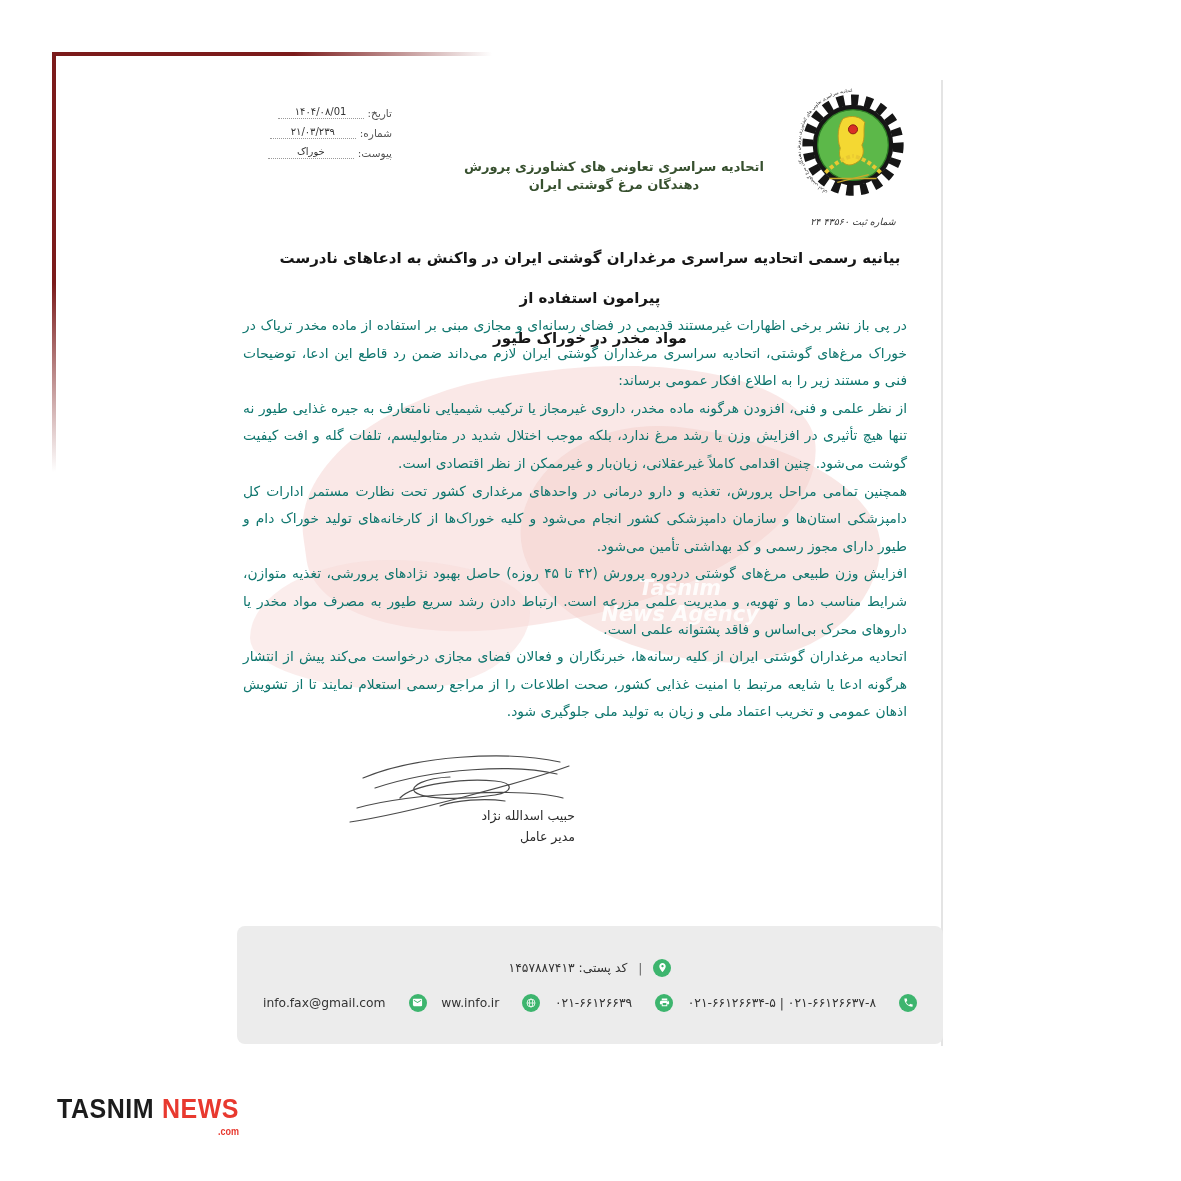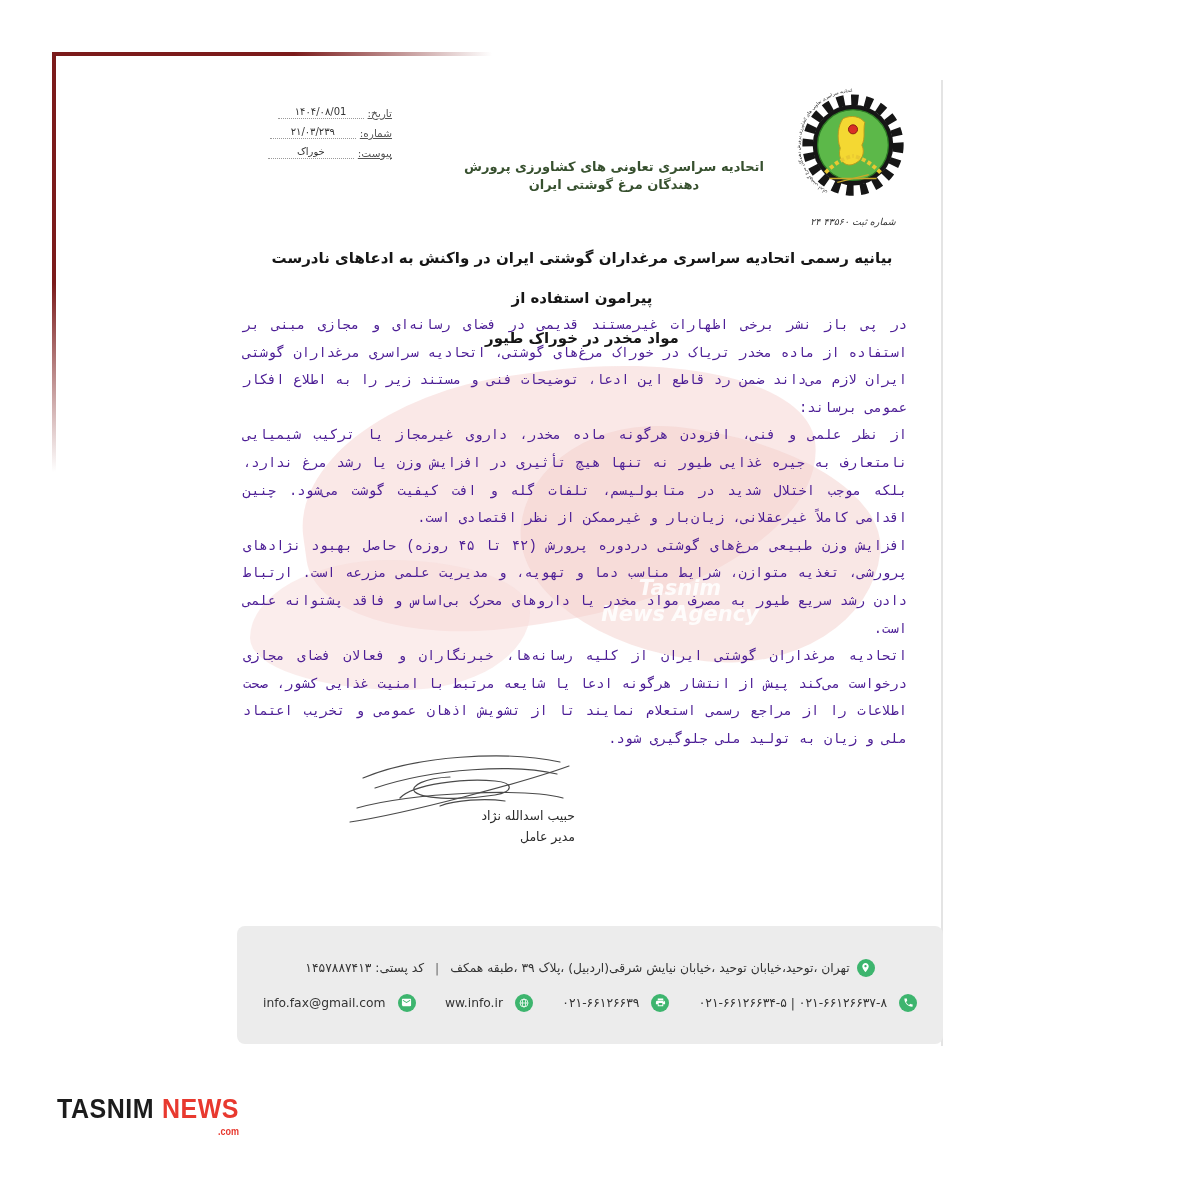--- a/index.html
+++ b/index.html
@@ -10,32 +10,32 @@
   
   .corner-h{position:absolute;left:52px;top:52px;width:440px;height:4px;
     background:linear-gradient(to right,#7b1b1b 0%,#7b1b1b 55%,rgba(123,27,27,0) 100%);}
   .corner-v{position:absolute;left:52px;top:52px;width:4px;height:420px;
     background:linear-gradient(to bottom,#7b1b1b 0%,#7b1b1b 55%,rgba(123,27,27,0) 100%);}
   
   .page-edge{position:absolute;left:941px;top:80px;width:2px;height:966px;background:#e4e4e4;}
   
   .meta{position:absolute;left:252px;top:106px;width:140px;direction:rtl;}
   .meta .row{display:flex;align-items:flex-end;margin-bottom:7px;}
-  .meta .lbl{font-size:10.5px;color:#555;margin-left:4px;white-space:nowrap;text-decoration:underline;}
+  .meta .lbl{font-size:10.5px;color:#555;margin-left:4px;white-space:nowrap;}
   .meta .val{font-size:10px;color:#333;border-bottom:1px dotted #999;
     min-width:78px;text-align:center;padding:0 4px 1px;}
   .union-name{position:absolute;left:448px;top:158px;width:332px;text-align:center;
     direction:rtl;font-size:13px;font-weight:bold;color:#37502f;line-height:1.35;}
   .logo-wrap{position:absolute;left:793px;top:88px;width:120px;text-align:center;}
   .logo-reg{font-size:9.5px;color:#333;direction:rtl;margin-top:2px;font-style:italic;}
   
-  .stmt-title{position:absolute;left:260px;top:238px;width:644px;direction:rtl;text-align:center;
+  .stmt-title{position:absolute;left:268px;top:238px;width:644px;direction:rtl;text-align:center;
     font-size:15px;font-weight:bold;color:#161616;line-height:40px;}
   .body-text{position:absolute;left:243px;top:312px;width:664px;direction:rtl;
-    font-size:13.8px;color:#4c1d95;line-height:27.6px;text-align:justify;z-index:3;font-family:Liberation Mono, monospace;}
+    font-size:13.8px;color:#0f766e;line-height:27.6px;text-align:justify;z-index:3;}
   .body-text p{margin:0;}
   
   .wm{position:absolute;z-index:1;pointer-events:none;}
   .wm-blob1{left:300px;top:370px;width:520px;height:250px;background:#f5d6d3;opacity:.55;
     border-radius:46% 54% 60% 40% / 55% 45% 60% 40%;transform:rotate(-8deg);}
   .wm-blob2{left:520px;top:430px;width:360px;height:230px;background:#f3cfcc;opacity:.5;
     border-radius:40% 60% 45% 55% / 50% 45% 55% 50%;transform:rotate(6deg);}
   .wm-blob3{left:250px;top:560px;width:280px;height:130px;background:#f7dcd9;opacity:.5;
     border-radius:50% 50% 45% 55% / 60% 40% 60% 40%;}
   .wm-text{left:520px;top:575px;width:320px;text-align:center;color:rgba(255,255,255,.85);
@@ -44,21 +44,21 @@
   .sig{position:absolute;left:345px;top:748px;width:230px;z-index:4;}
   .sig-name{font-size:12.5px;color:#2a2a2a;direction:rtl;margin-top:-26px;}
   .sig-title{font-size:12.5px;color:#2a2a2a;direction:rtl;margin-top:6px;}
   
   .contact{position:absolute;left:237px;top:926px;width:706px;height:118px;background:#ececec;
     border-radius:8px;display:flex;flex-direction:column;justify-content:center;
     gap:17px;padding:0 26px;box-sizing:border-box;direction:rtl;z-index:3;}
   .c-row{display:flex;align-items:center;font-size:12.3px;color:#333;}
   .c-row1{justify-content:center;gap:7px;}
   .c-row2{justify-content:space-between;}
-  .c-item{display:flex;align-items:center;gap:12px;white-space:nowrap;}
+  .c-item{display:flex;align-items:center;gap:23px;white-space:nowrap;}
   .divider{color:#666;padding:0 4px;}
   .icon-circle{width:18px;height:18px;border-radius:50%;background:#3db56e;display:inline-flex;
     align-items:center;justify-content:center;flex:0 0 auto;}
   
   .tasnim{position:absolute;left:57px;top:1092px;display:flex;align-items:flex-start;z-index:5;
     font-family:"Liberation Sans","DejaVu Sans",sans-serif;font-weight:bold;
     letter-spacing:.5px;transform:scaleY(1.12);transform-origin:top left;}
   .tasnim .black{font-size:25px;color:#1c1c1c;margin-right:8px;}
   .tasnim .red-wrap{position:relative;}
   .tasnim .red{font-size:25px;color:#e8392f;}
@@ -125,20 +125,21 @@
 </div>
 
 <div class="stmt-title">
   <div>بیانیه رسمی اتحادیه سراسری مرغداران گوشتی ایران در واکنش به ادعاهای نادرست پیرامون استفاده از</div>
   <div>مواد مخدر در خوراک طیور</div>
 </div>
 
 <div class="body-text">
   <p>در پی باز نشر برخی اظهارات غیرمستند قدیمی در فضای رسانه‌ای و مجازی مبنی بر استفاده از ماده مخدر تریاک در خوراک مرغ‌های گوشتی، اتحادیه سراسری مرغداران گوشتی ایران لازم می‌داند ضمن رد قاطع این ادعا، توضیحات فنی و مستند زیر را به اطلاع افکار عمومی برساند:</p>
   <p>از نظر علمی و فنی، افزودن هرگونه ماده مخدر، داروی غیرمجاز یا ترکیب شیمیایی نامتعارف به جیره غذایی طیور نه تنها هیچ تأثیری در افزایش وزن یا رشد مرغ ندارد، بلکه موجب اختلال شدید در متابولیسم، تلفات گله و افت کیفیت گوشت می‌شود. چنین اقدامی کاملاً غیرعقلانی، زیان‌بار و غیرممکن از نظر اقتصادی است.</p>
+  <p>همچنین تمامی مراحل پرورش، تغذیه و دارو درمانی در واحدهای مرغداری کشور تحت نظارت مستمر ادارات کل دامپزشکی استان‌ها و سازمان دامپزشکی کشور انجام می‌شود و کلیه خوراک‌ها از کارخانه‌های تولید خوراک دام و طیور دارای مجوز رسمی و کد بهداشتی تأمین می‌شود.</p>
   <p>افزایش وزن طبیعی مرغ‌های گوشتی دردوره پرورش (۴۲ تا ۴۵ روزه) حاصل بهبود نژادهای پرورشی، تغذیه متوازن، شرایط مناسب دما و تهویه، و مدیریت علمی مزرعه است. ارتباط دادن رشد سریع طیور به مصرف مواد مخدر یا داروهای محرک بی‌اساس و فاقد پشتوانه علمی است.</p>
   <p>اتحادیه مرغداران گوشتی ایران از کلیه رسانه‌ها، خبرنگاران و فعالان فضای مجازی درخواست می‌کند پیش از انتشار هرگونه ادعا یا شایعه مرتبط با امنیت غذایی کشور، صحت اطلاعات را از مراجع رسمی استعلام نمایند تا از تشویش اذهان عمومی و تخریب اعتماد ملی و زیان به تولید ملی جلوگیری شود.</p>
 </div>
 
 <div class="sig">
   <svg width="230" height="82" viewBox="0 0 230 82">
     <g fill="none" stroke="#4a4a4a" stroke-width="1.2" stroke-linecap="round">
       <path d="M18,30 C70,8 160,2 215,14"></path>
       <path d="M30,40 C90,20 170,16 212,26"></path>
       <path d="M55,50 C68,36 120,30 150,33 C170,35 168,44 150,47 C120,52 80,52 70,44 C64,38 80,30 105,29"></path>
@@ -151,21 +152,20 @@
   <div class="sig-title">مدیر عامل</div>
 </div>
 
 <div class="contact">
   <div class="c-row c-row1">
     <span class="icon-circle">
       <svg width="11" height="11" viewBox="0 0 24 24">
           <path fill="#ffffff" d="M12 2C8.1 2 5 5.1 5 9c0 5.2 7 13 7 13s7-7.8 7-13c0-3.9-3.1-7-7-7zm0 9.5c-1.4 0-2.5-1.1-2.5-2.5S10.6 6.5 12 6.5s2.5 1.1 2.5 2.5-1.1 2.5-2.5 2.5z"></path>
         </svg>
     </span>
-    <span>تهران ،توحید،خیابان توحید ،خیابان نیایش شرقی(اردبیل) ،پلاک ۳۹ ،طبقه همکف</span>
     <span class="divider">|</span>
     <span>کد پستی: ۱۴۵۷۸۸۷۴۱۳</span>
   </div>
   <div class="c-row c-row2">
     <span class="c-item">
       <span class="icon-circle">
         <svg width="11" height="11" viewBox="0 0 24 24">
             <path fill="#ffffff" d="M6.6 10.8c1.4 2.8 3.8 5.1 6.6 6.6l2.2-2.2c.3-.3.7-.4 1-.2 1.1.4 2.3.6 3.6.6.6 0 1 .4 1 1V20c0 .6-.4 1-1 1C10.6 21 3 13.4 3 4c0-.6.4-1 1-1h3.5c.6 0 1 .4 1 1 0 1.2.2 2.4.6 3.6.1.3 0 .7-.2 1l-2.3 2.2z"></path>
           </svg>
       </span>

